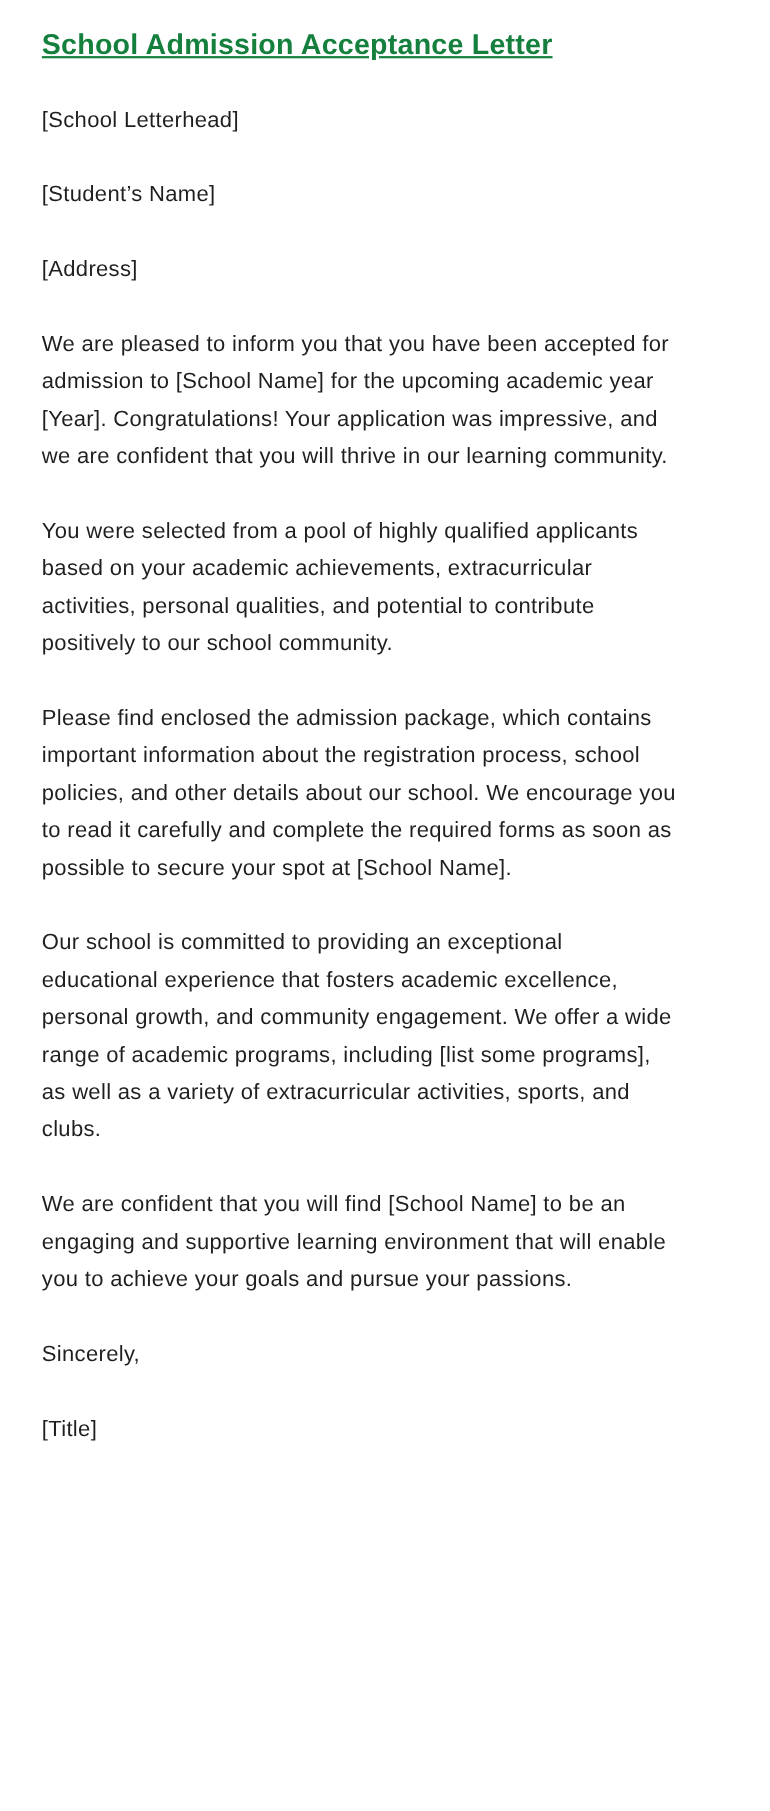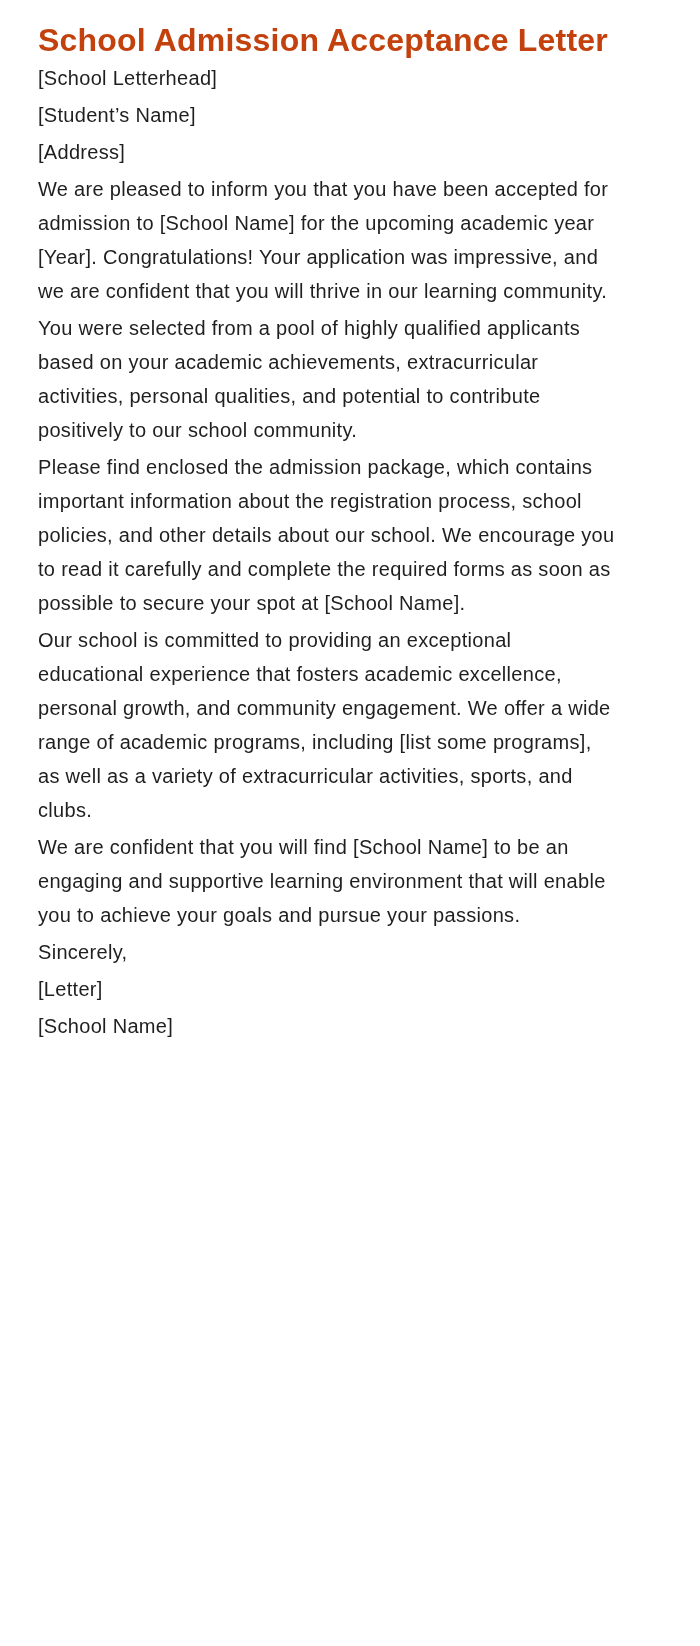--- a/index.html
+++ b/index.html
@@ -13,31 +13,32 @@
     height: 1646px;
     box-sizing: border-box;
     padding: 22px 80px 0 38px;
     background: #ffffff;
     font-family: "Liberation Sans", "DejaVu Sans", sans-serif;
     color: #1f1f1f;
     overflow: hidden;
   }
   .doc-title {
     margin: 0;
-    font-size: 32px;
+    font-size: 26px;
     line-height: 36px;
     font-weight: bold;
-    color: #c2410c;
+    color: #15803d;
     letter-spacing: 0.2px;
+    text-decoration: underline;
   }
   .doc-body {
     max-width: 578px;
   }
   .doc-body p {
-    margin: 3px 0 0 0;
+    margin: 34px 0 0 0;
     font-size: 20px;
     line-height: 34px;
     letter-spacing: 0.3px;
     color: #1f1f1f;
   }
 </style>
 </head>
 <body>
 
 <main class="page">
@@ -46,16 +47,15 @@
   <section class="doc-body">
     <p>[School Letterhead]</p>
     <p>[Student’s Name]</p>
     <p>[Address]</p>
     <p>We are pleased to inform you that you have been accepted for admission to [School Name] for the upcoming academic year [Year]. Congratulations! Your application was impressive, and we are confident that you will thrive in our learning community.</p>
     <p>You were selected from a pool of highly qualified applicants based on your academic achievements, extracurricular activities, personal qualities, and potential to contribute positively to our school community.</p>
     <p>Please find enclosed the admission package, which contains important information about the registration process, school policies, and other details about our school. We encourage you to read it carefully and complete the required forms as soon as possible to secure your spot at [School Name].</p>
     <p>Our school is committed to providing an exceptional educational experience that fosters academic excellence, personal growth, and community engagement. We offer a wide range of academic programs, including [list some programs], as well as a variety of extracurricular activities, sports, and clubs.</p>
     <p>We are confident that you will find [School Name] to be an engaging and supportive learning environment that will enable you to achieve your goals and pursue your passions.</p>
     <p>Sincerely,</p>
-    <p>[Letter]</p>
-    <p>[School Name]</p>
+    <p>[Title]</p>
   </section>
 </main>
 
 </body></html>

